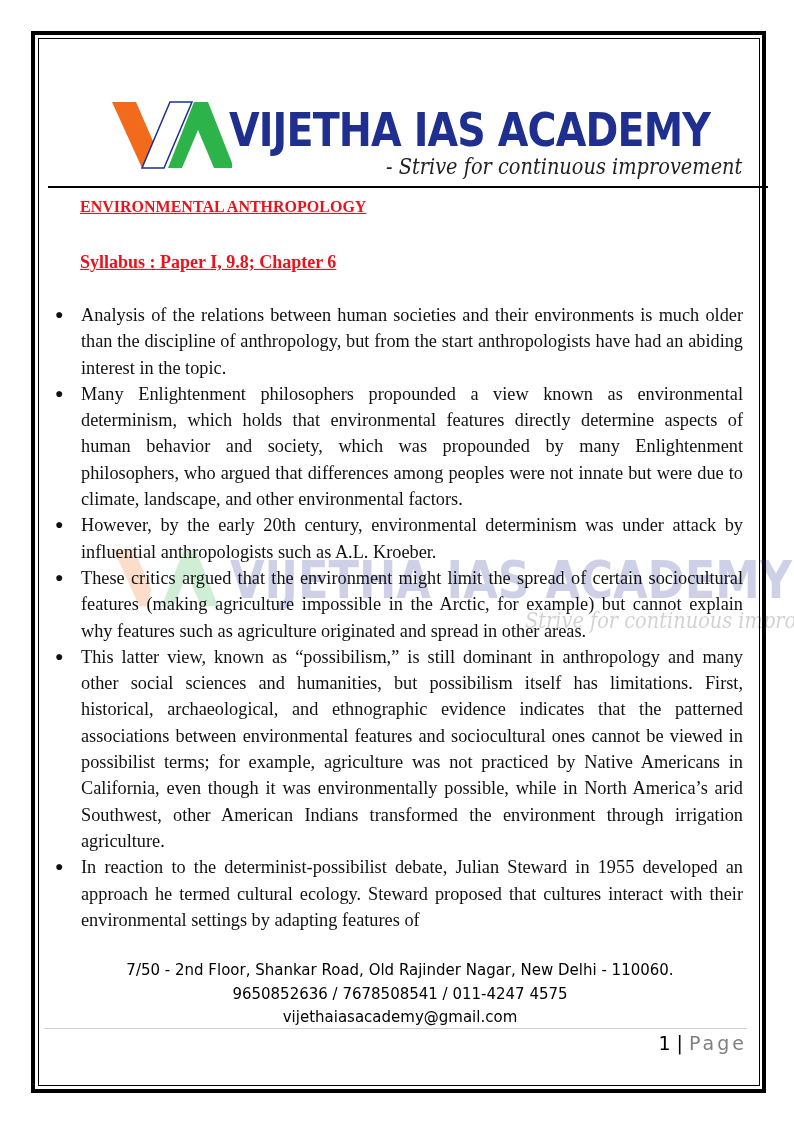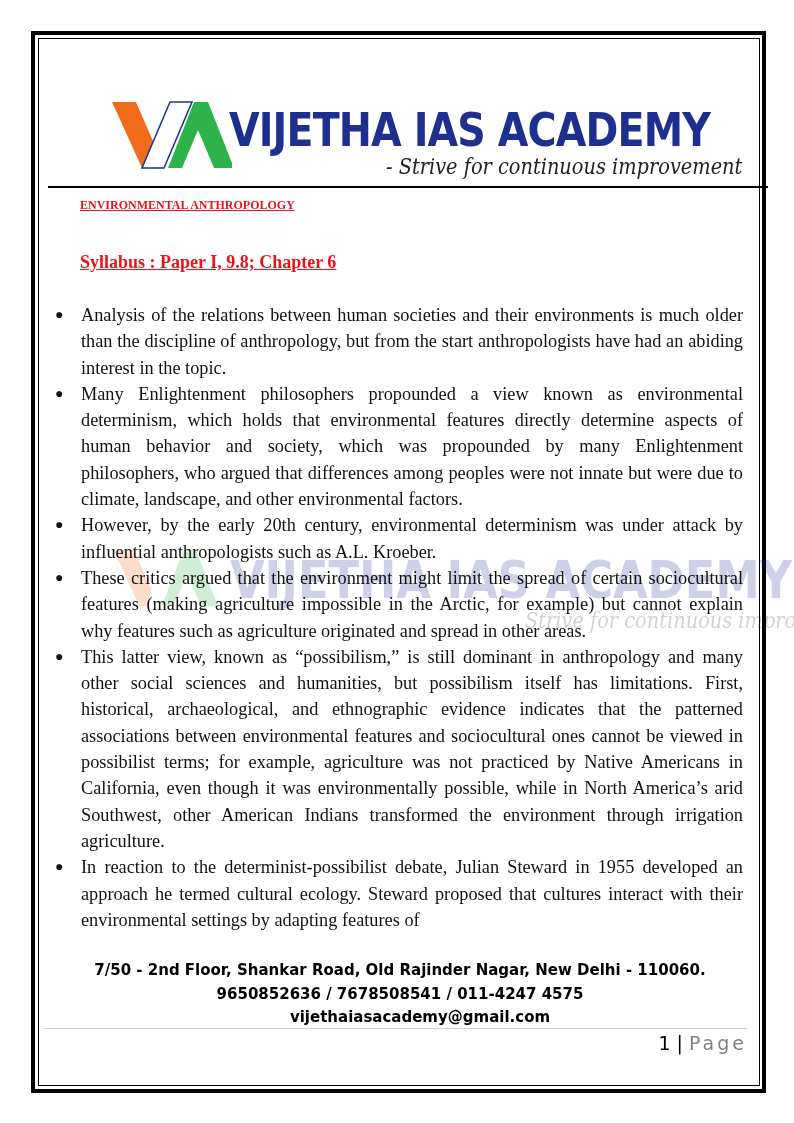--- a/index.html
+++ b/index.html
@@ -12,28 +12,28 @@
   
   .logo { position: absolute; left: 112px; top: 100px; width: 120px; height: 70px; }
   .brand { position: absolute; left: 229px; top: 104px; font-family: "DejaVu Sans", sans-serif; font-weight: bold; font-size: 46px; letter-spacing: -1px; color: #1f2f8f; line-height: 52px; transform: scaleX(0.86); transform-origin: left top; white-space: nowrap; }
   .tagline { position: absolute; left: 386px; top: 153px; font-family: "DejaVu Serif", serif; font-style: italic; font-size: 22px; color: #222; white-space: nowrap; transform: scaleX(0.88); transform-origin: left top; line-height: 28px; }
   .header-rule { position: absolute; left: 48px; top: 186px; width: 720px; height: 2px; background: #000; }
 
   .watermark { position: absolute; left: 110px; top: 548px; opacity: 0.22; pointer-events: none; }
   .watermark .wm-text { position: absolute; left: 120px; top: 2px; font-family: "DejaVu Sans", sans-serif; font-weight: bold; font-size: 52px; color: #1f2f8f; white-space: nowrap; transform: scaleX(0.86); transform-origin: left top; }
   .watermark .wm-tag { position: absolute; left: 415px; top: 60px; font-family: "DejaVu Serif", serif; font-style: italic; font-size: 22px; color: #333; white-space: nowrap; transform: scaleX(0.88); transform-origin: left top;}
 
-  .title { position: absolute; left: 80px; top: 198px; font-family: "Liberation Serif", serif; font-weight: bold; font-size: 12px; color: #e8131b; text-decoration: underline; white-space: nowrap; }
+  .title { position: absolute; left: 80px; top: 198px; font-family: "Liberation Serif", serif; font-weight: bold; font-size: 16px; color: #e8131b; text-decoration: underline; white-space: nowrap; }
   .syllabus { position: absolute; left: 80px; top: 252px; font-family: Liberation Serif, serif; font-weight: bold; font-size: 18px; color: #e8131b; text-decoration: underline; white-space: nowrap; }
 
   .content { position: absolute; left: 52px; top: 302px; width: 691px; }
   .content ul { list-style: none; margin: 0; padding: 0; }
   .content li { position: relative; padding-left: 29px; font-family: "Liberation Serif", serif; font-size: 18.3px; line-height: 26.3px; text-align: justify; color: #111; }
   .content li .bullet { position: absolute; left: 3px; top: 0; font-size: 14px; }
-  .footer-line { font-family: "DejaVu Sans", sans-serif; font-size: 15px; color:#000; position:absolute; width:720px; left:40px; text-align:center; white-space:nowrap;font-weight:bold; }
+  .footer-line { font-family: "DejaVu Sans", sans-serif; font-size: 15px; color:#000; position:absolute; width:720px; left:40px; text-align:center; white-space:nowrap; }
   .footer-rule { position: absolute; left: 44px; top: 1028px; width: 703px; height: 1px; background: #cfcfcf; }
   .page-num { position: absolute; right: 47px; top: 1032px; font-family: "DejaVu Sans", sans-serif; font-size: 19px; color: #000; white-space: nowrap; margin-left: 24px; }
   .page-num .sep { margin: 0 6px; }
   .page-num .pg { color: #7f7f7f; letter-spacing: 3px; }
 </style>
 </head>
 <body>
 
 <div class="border-outer"></div>
 <div class="border-inner"></div>
@@ -85,17 +85,17 @@
     </li>
     <li>
       <span class="bullet">●</span>
       <span>In reaction to the determinist-possibilist debate, Julian Steward in 1955 developed an approach he termed cultural ecology. Steward proposed that cultures interact with their environmental settings by adapting features of</span>
     </li>
   </ul>
 </div>
 
 <div class="footer-line" style="top:961px;">7/50 - 2nd Floor, Shankar Road, Old Rajinder Nagar, New Delhi - 110060.</div>
 <div class="footer-line" style="top:985px;">9650852636 / 7678508541 / 011-4247 4575</div>
-<div class="footer-line" style="top:1008px;margin-left:20px;">vijethaiasacademy@gmail.com</div>
+<div class="footer-line" style="top:1008px;">vijethaiasacademy@gmail.com</div>
 <div class="footer-rule"></div>
 <div class="page-num">
   <span>1</span><span class="sep">|</span><span class="pg">Page</span>
 </div>
 
 </body></html>

